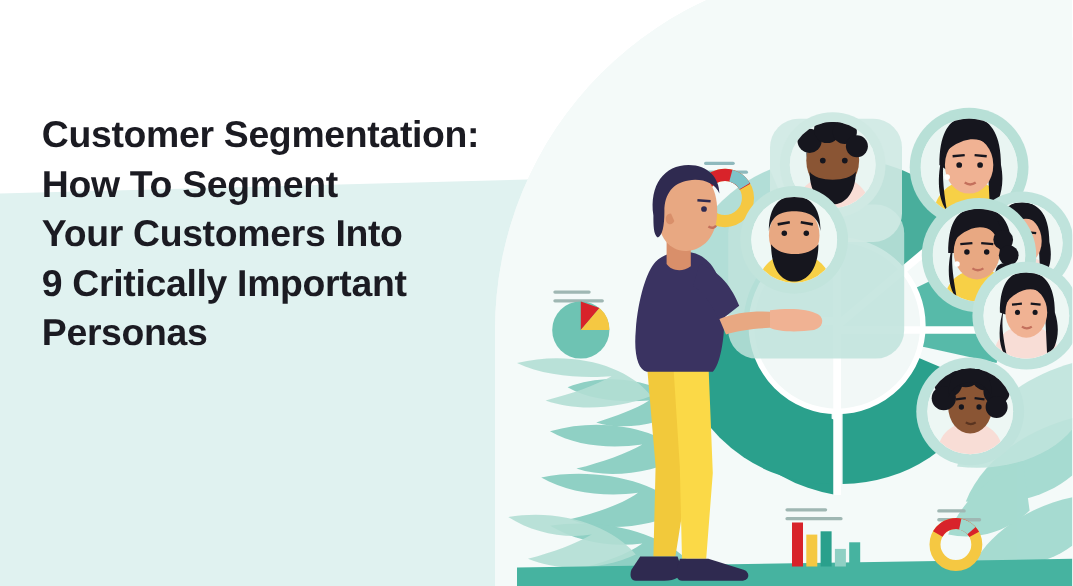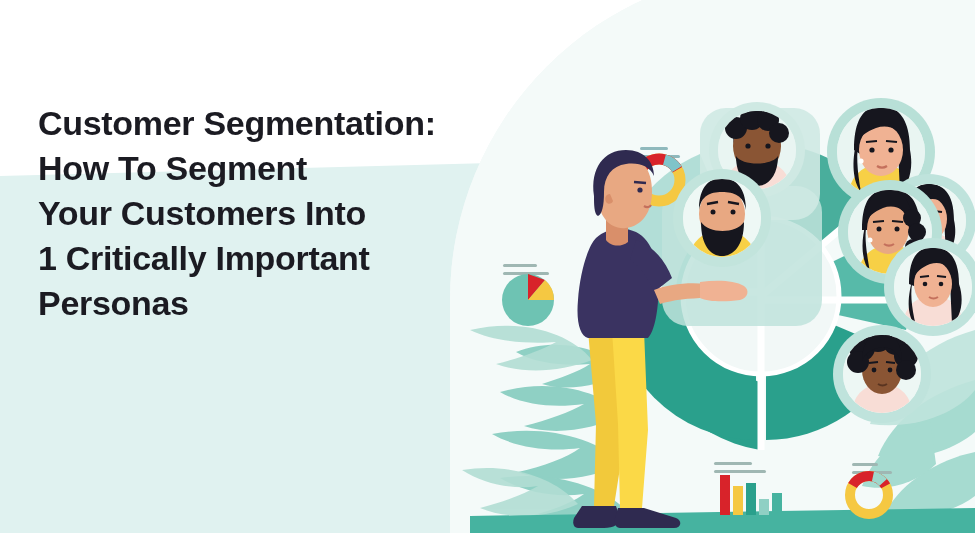--- a/index.html
+++ b/index.html
@@ -344,16 +344,16 @@
         <path d="M644,206 C647,208 650,207 651,205" stroke="#c4705c" stroke-width="2.2" fill="none"></path>
         <path d="M610,194 C606,194 604,198 606,202 C608,205 612,204 613,201 Z" fill="#d98f6a"></path>
       </g>
 
     </g>
   </svg>
 
   <h1 class="headline">Customer Segmentation:
 How To Segment
 Your Customers Into
-1 Critically Important
+9 Critically Important
 Personas</h1>
 
 </div>
 
 </body></html>

